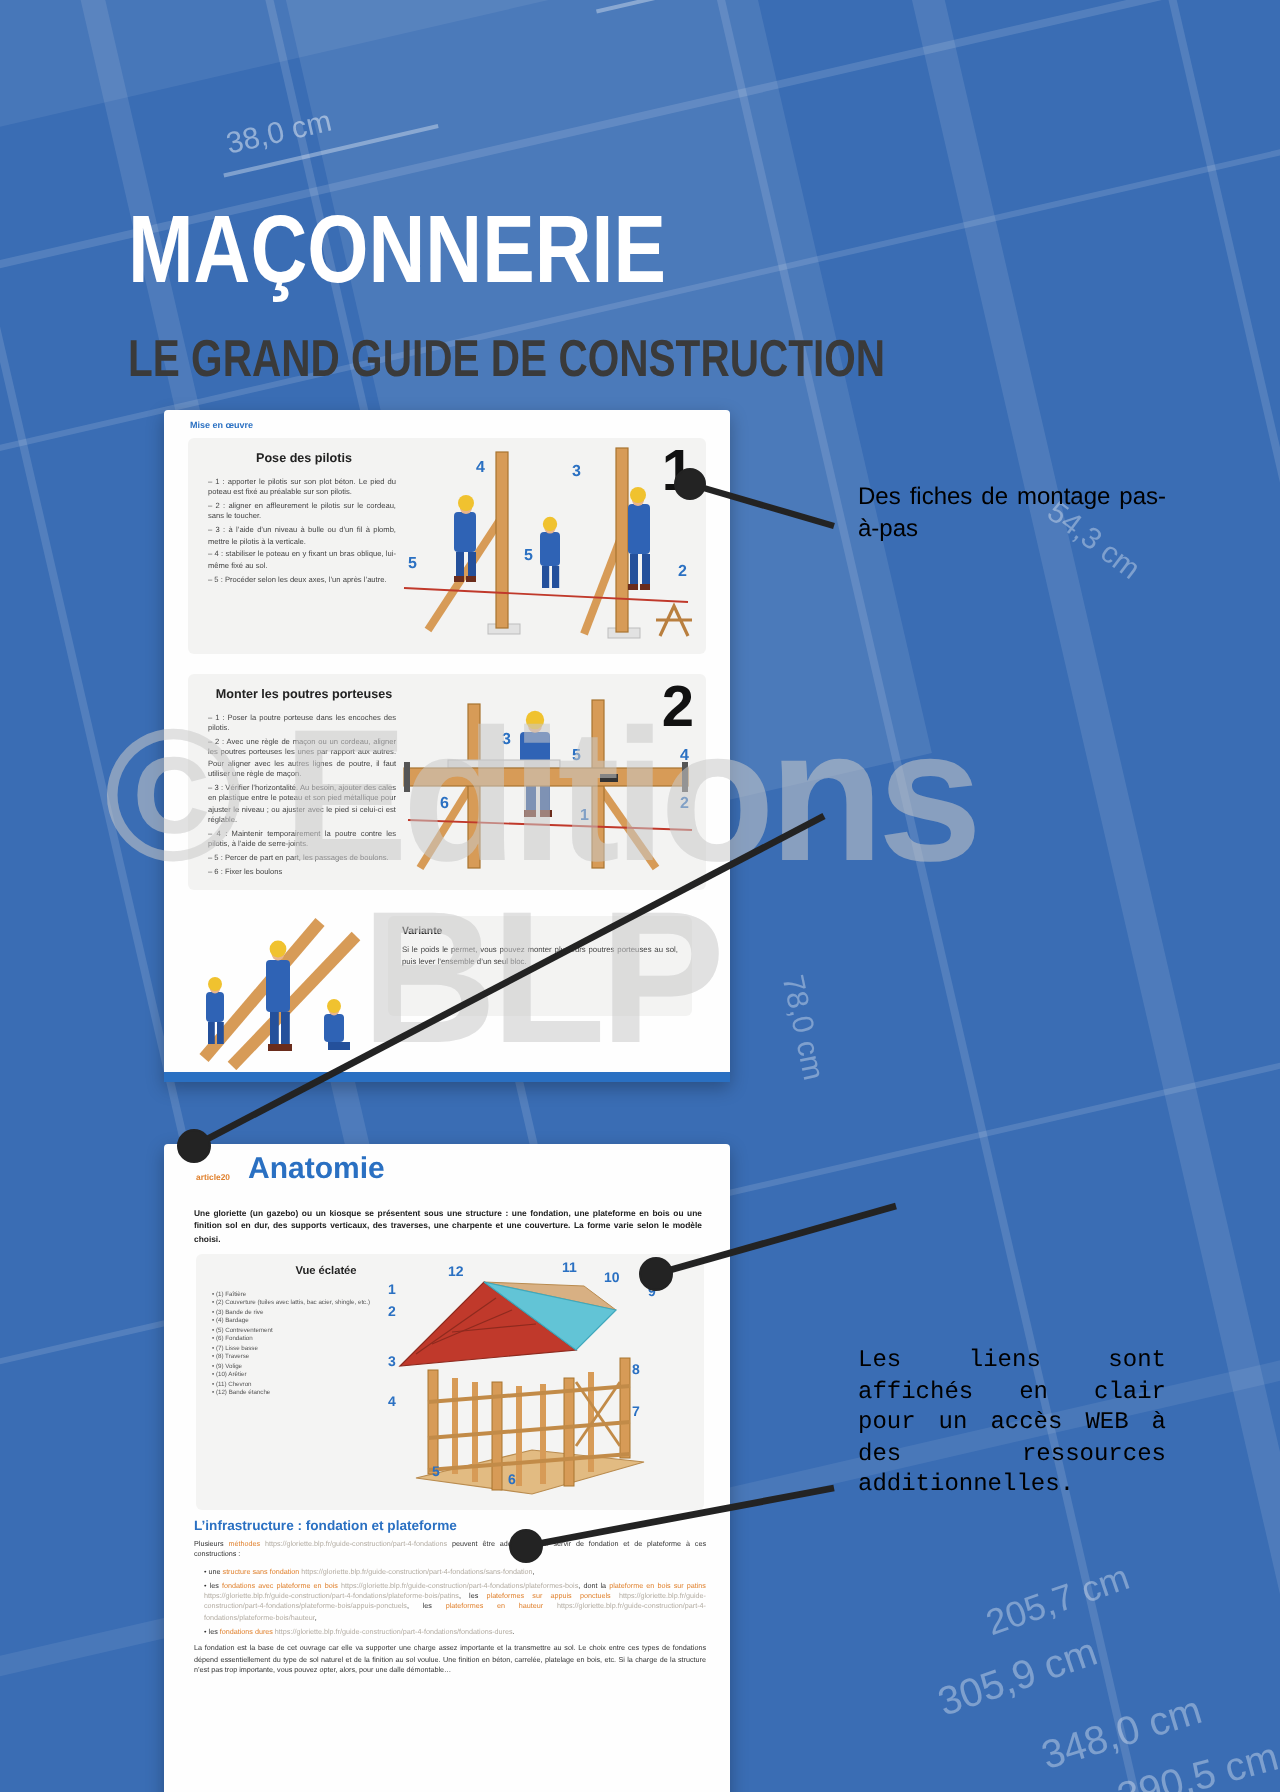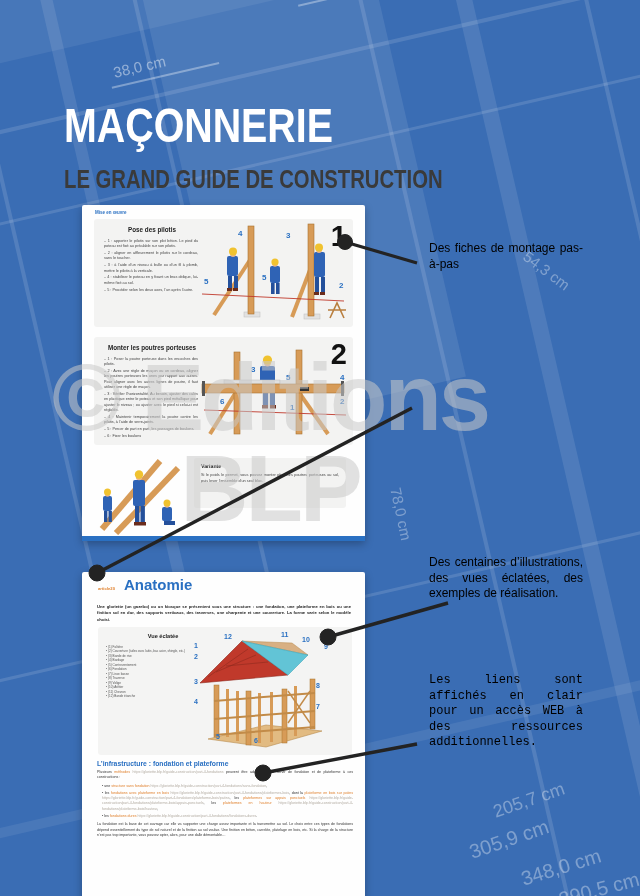--- a/index.html
+++ b/index.html
@@ -343,16 +343,15 @@
       <line x1="97" y1="573" x2="412" y2="408" stroke-width="3.4"></line>
       <circle cx="97" cy="573" r="8"></circle>
       <line x1="328" y1="637" x2="448" y2="603" stroke-width="3.4"></line>
       <circle cx="328" cy="637" r="8"></circle>
       <line x1="263" y1="773" x2="417" y2="744" stroke-width="3.4"></line>
       <circle cx="263" cy="773" r="8"></circle>
     </g>
   </svg>
 
   <p class="note note1">Des fiches de montage pas-à-pas</p>
-  <p class="note note3">Des centaines d’illustrations, des vues éclatées, des exemples de réalisation.</p>
   <p class="note note4">Les liens sont affichés en clair pour un accès WEB à des ressources additionnelles.</p>
 
 </div>
 
 </body></html>

